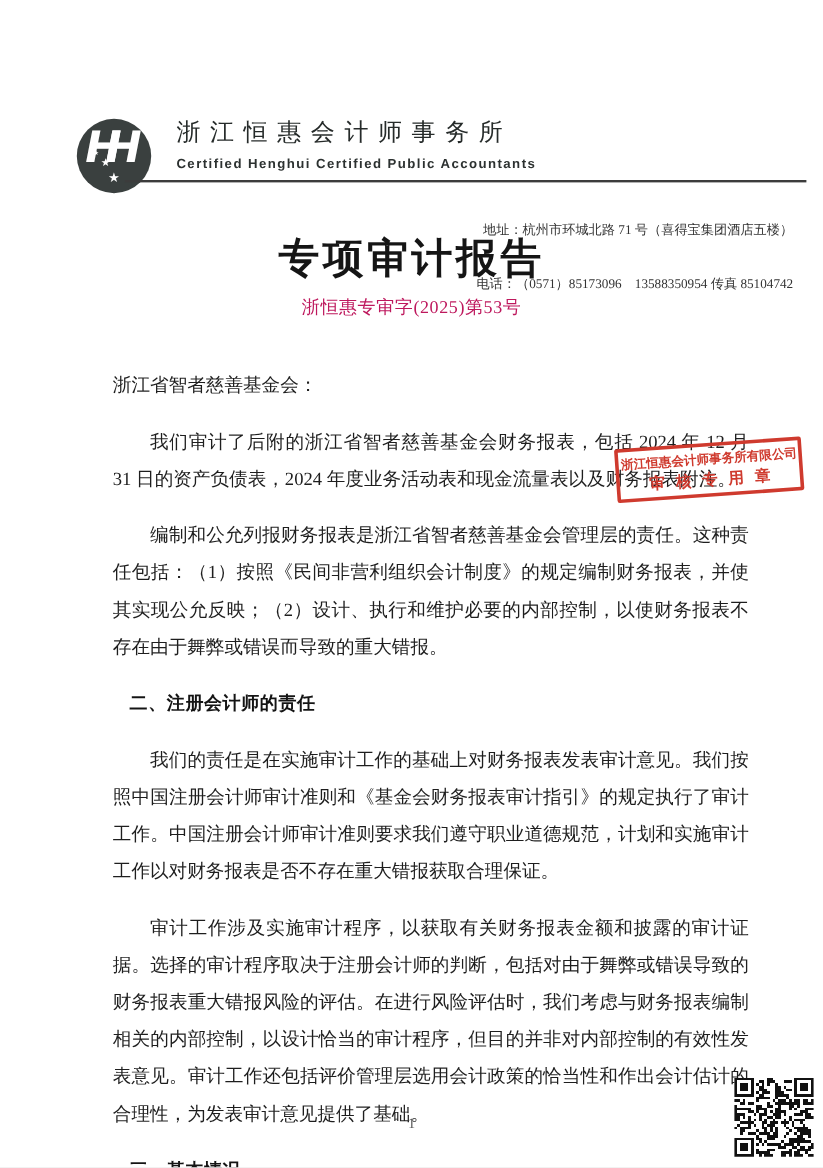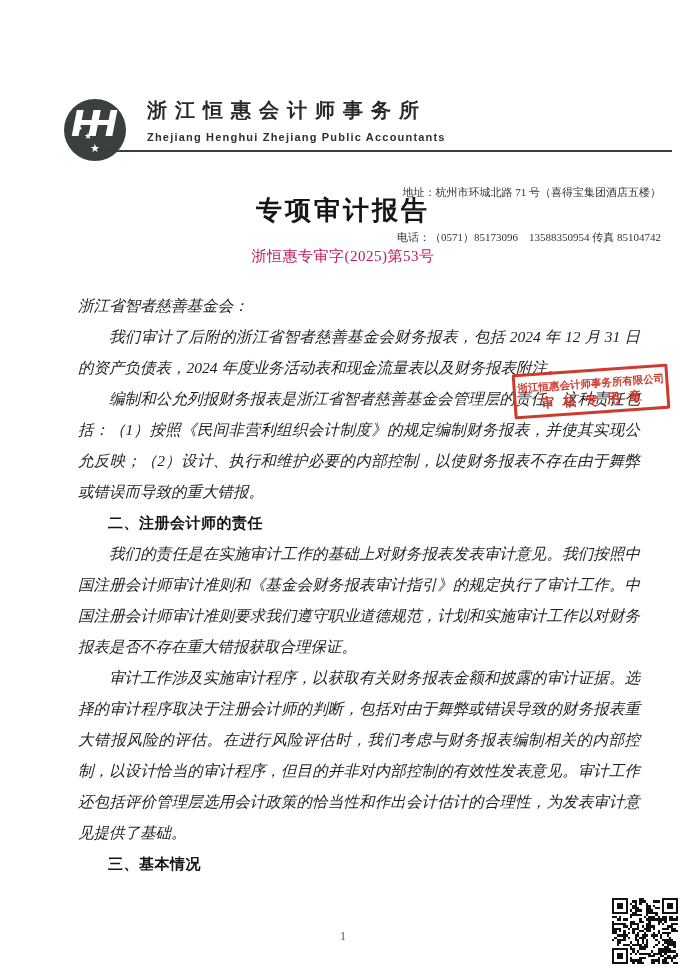--- a/index.html
+++ b/index.html
@@ -28,21 +28,21 @@
   .logo .star{
     position:absolute;color:#fff;font-size:9px;line-height:1;
     font-family:"DejaVu Sans",sans-serif;font-style:normal;
   }
   .logo .s1{left:20px;top:33px;}
   .logo .s2{left:26px;top:44px;font-size:11px;}
   .logo .s3{left:14px;top:27px;font-size:5px;}
   .company{position:absolute;left:147px;top:97px;}
   .company-cn{
     font-family:"Liberation Sans","DejaVu Sans",sans-serif;
-    font-size:20px;font-weight:bold;letter-spacing:8px;
+    font-size:20px;font-weight:normal;letter-spacing:8px;
     color:#262b2a;white-space:nowrap;
   }
   .company-en{
     margin-top:7px;
     font-family:"Liberation Sans","DejaVu Sans",sans-serif;
     font-size:11px;font-weight:bold;letter-spacing:1.2px;
     color:#2c3130;white-space:nowrap;
   }
   .header-rule{
     position:absolute;left:104px;top:150px;width:568px;height:0;
@@ -50,33 +50,33 @@
   }
   .contact{
     position:absolute;right:25px;top:155px;
     text-align:right;font-size:11px;line-height:15px;color:#333;
     white-space:pre;
   }
   
   .doc-title{
     position:absolute;left:0;top:193px;width:100%;
     text-align:center;
-    font-size:26px;font-weight:600;letter-spacing:3px;color:#151515;
+    font-size:34px;font-weight:600;letter-spacing:3px;color:#151515;
   }
   .doc-number{
     position:absolute;left:0;top:247px;width:100%;
     text-align:center;font-size:15px;color:#be185d;letter-spacing:0.5px;
   }
   
   .doc-body{
     position:absolute;left:78px;top:290px;width:562px;
     font-size:15.5px;line-height:31px;text-align:justify;
     color:#1e1e1e;
   }
-  .doc-body .para{margin:0;text-indent:2em;font-style:italic;}
+  .doc-body .para{margin:16px;text-indent:2em;}
   .doc-body .noindent{text-indent:0;}
   .doc-body .heading{
     margin:0;text-indent:2em;font-weight:bold;color:#141414;
     font-family:"Liberation Sans","DejaVu Sans",sans-serif;
     font-size:15px;letter-spacing:0.5px;
   }
   
   .stamp{
     position:absolute;left:513px;top:369px;width:146px;
     transform:rotate(-4deg);
@@ -112,21 +112,21 @@
   <div class="logo">
     <span class="hch h1">H</span>
     <span class="hch h2">H</span>
     <span class="star s1">★</span>
     <span class="star s2">★</span>
     <span class="star s3">★</span>
   </div>
 
   <div class="company">
     <div class="company-cn">浙江恒惠会计师事务所</div>
-    <div class="company-en">Zhejiang Henghui Zhejiang Public Accountants</div>
+    <div class="company-en">Certified Henghui Certified Public Accountants</div>
   </div>
 
   <div class="header-rule"></div>
 
   <div class="contact">
     <div>地址：杭州市环城北路 71 号（喜得宝集团酒店五楼）</div>
     <div>电话：（0571）85173096    13588350954 传真 85104742</div>
   </div>
 
   <div class="doc-title">专项审计报告</div>

